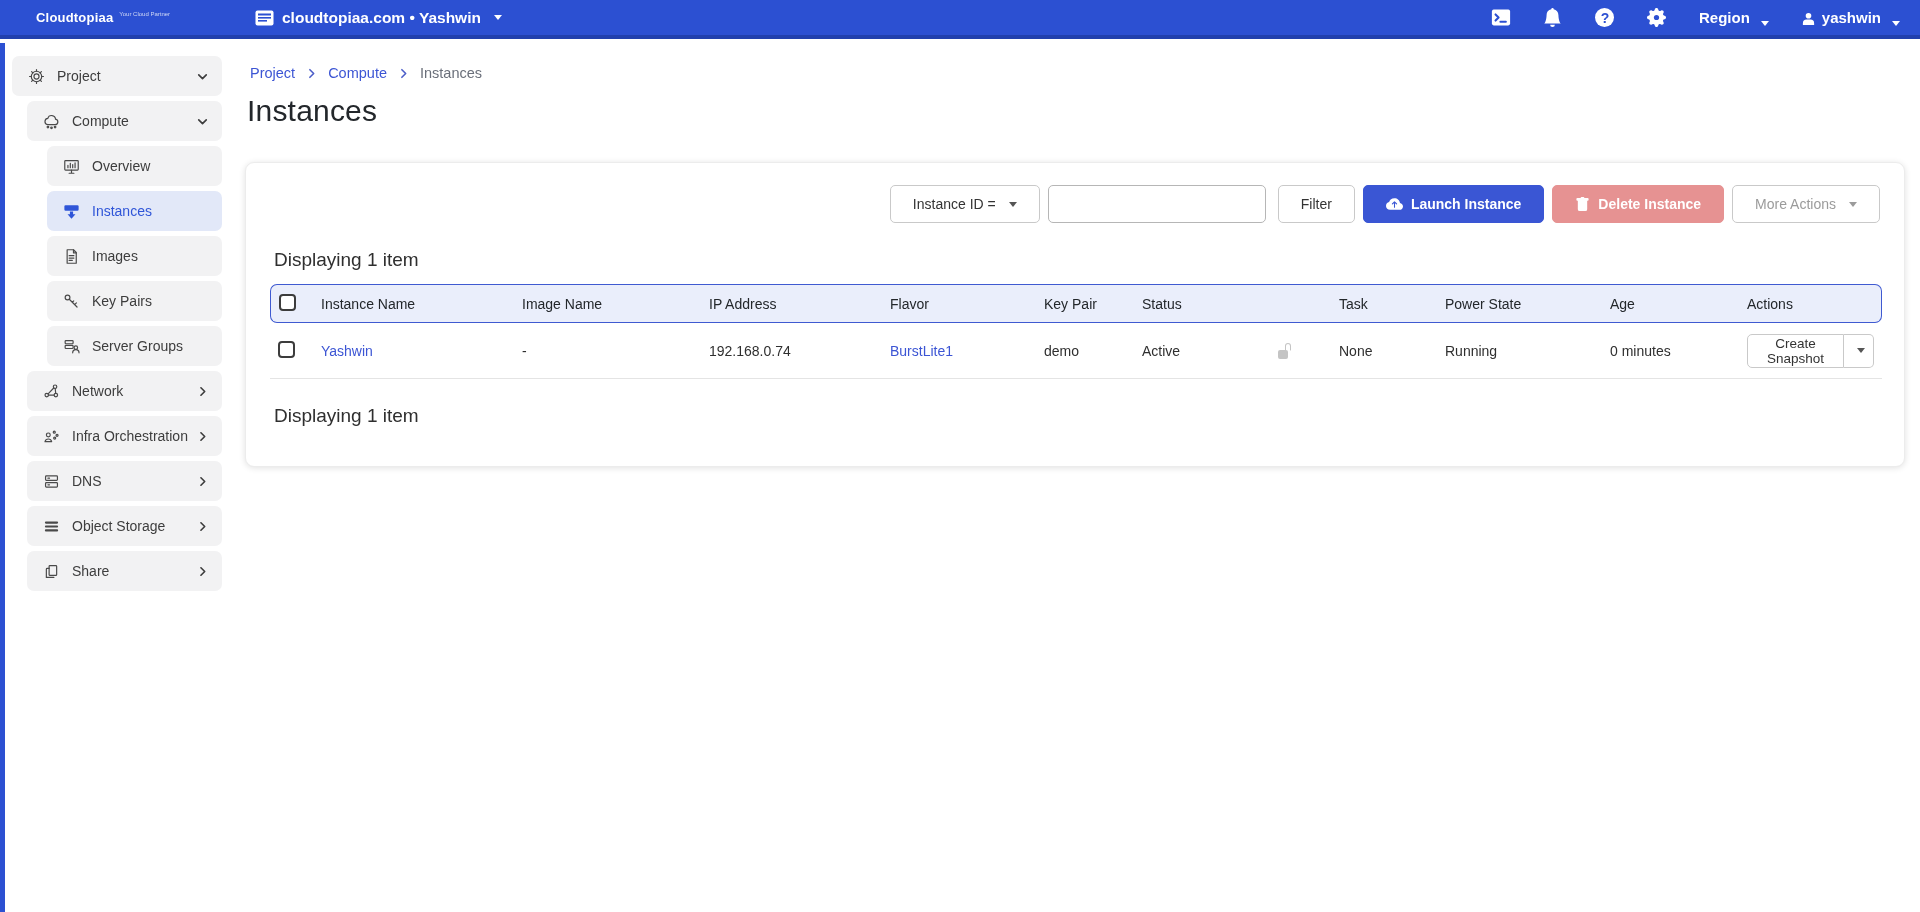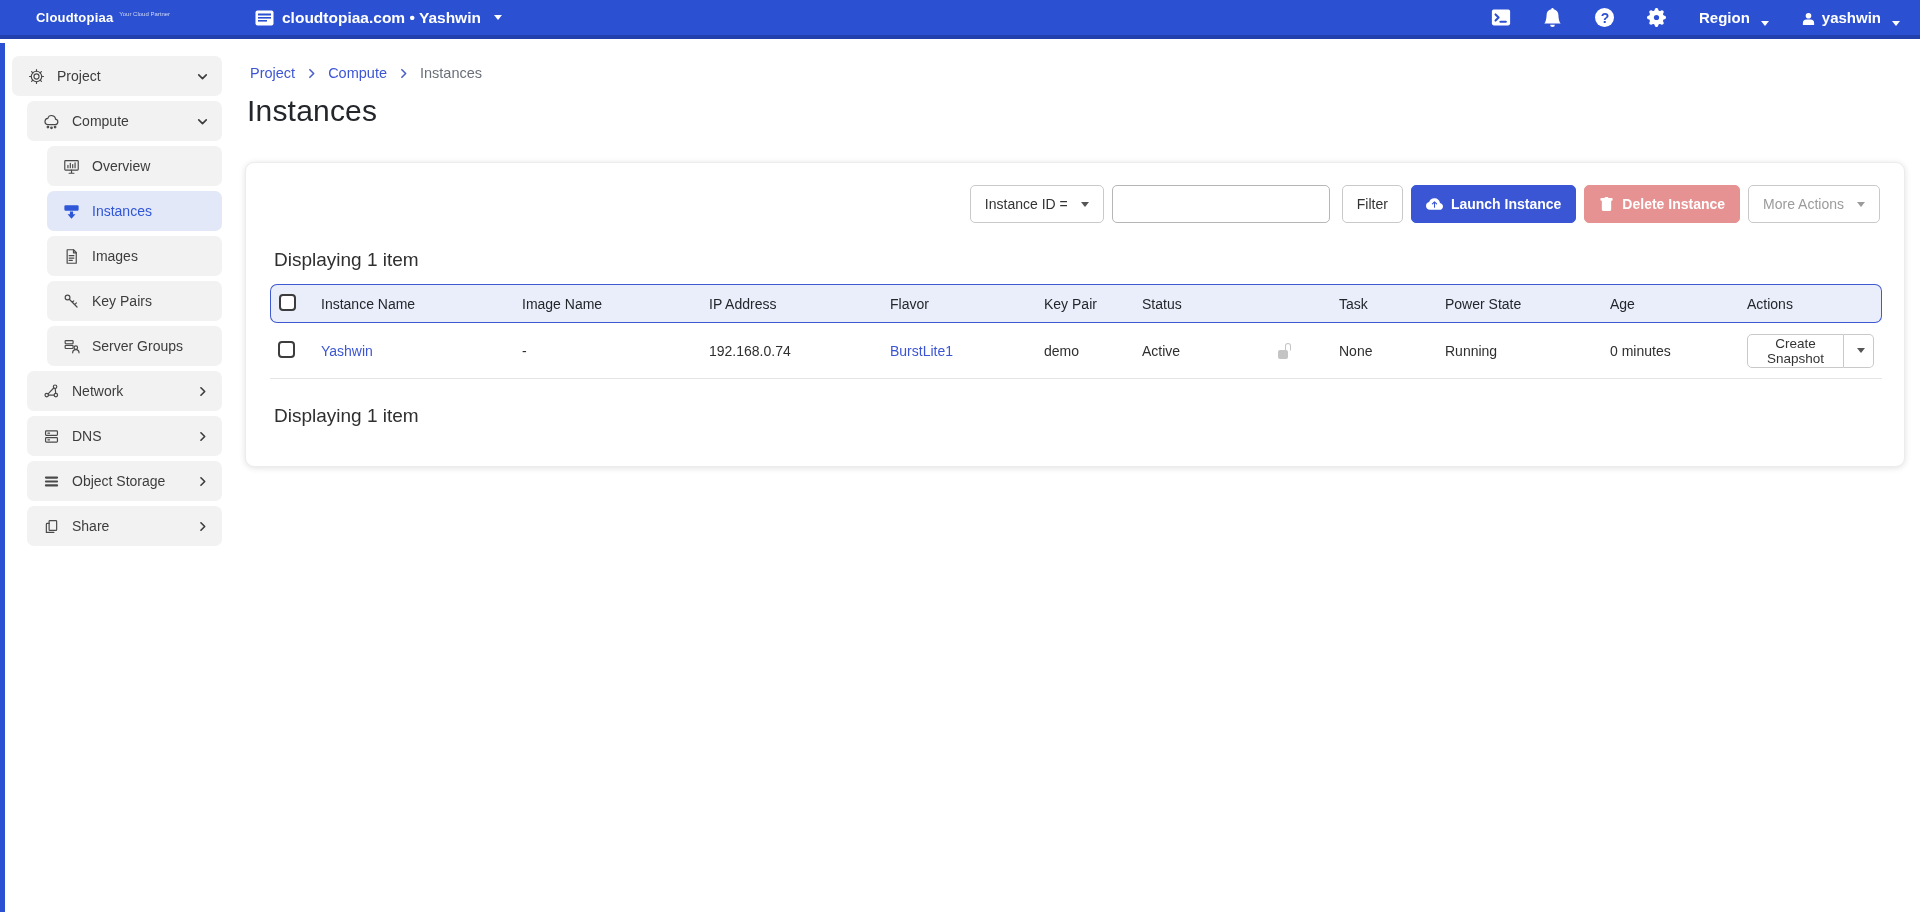--- a/index.html
+++ b/index.html
@@ -45,21 +45,21 @@
   .breadcrumb .current { color:#6a6f7a; }
   .crumb-sep { color:#4d5fc9; display:flex; }
   .page-title { font-size:30px; font-weight:500; color:#23272b; margin:13px 0 0 2px; letter-spacing:.2px; }
 
   .card { margin-top:34px; background:#fff; border:1px solid #ececec; border-radius:9px;
     box-shadow:0 1px 6px rgba(0,0,0,.12); padding:22px 24px 26px 24px; min-height:305px; }
 
   
   .toolbar { display:flex; justify-content:flex-end; align-items:center; gap:8px; }
   .btn { height:38px; border-radius:5px; border:1px solid #c9c9c9; background:#fff; color:#333;
-    font-size:14px; font-family:inherit; display:flex; align-items:center; padding:0 14px; cursor:pointer; gap:8px; }
+    font-size:14px; font-family:inherit; display:flex; align-items:center; padding:0 22px; cursor:pointer; gap:8px; }
   .btn .caret { border-top-color:#555; }
   .filter-input { height:38px; width:218px; border:1px solid #b6b6b6; border-radius:5px; padding:0 10px;
     font-size:14px; font-family:inherit; margin-right:4px; }
   .btn-primary { background:#3a56d4; border-color:#3a56d4; color:#fff; font-weight:600; }
   .btn-danger { background:#e69292; border-color:#e69292; color:#fff; font-weight:600; }
   .btn-muted { color:#9b9b9b; }
   .btn-muted .caret { border-top-color:#9b9b9b; }
 
   .count-text { font-size:19px; color:#2f2f2f; margin:26px 0 0 4px; }
 
@@ -239,20 +239,37 @@
         </svg>
     </span>
     <span class="nav-label">Network</span>
     <span class="nav-chevron">
       <svg width="15" height="15" viewBox="0 0 24 24" fill="none" stroke="currentColor" stroke-width="2.6" stroke-linecap="round" stroke-linejoin="round">
           <path d="M9.5 6l6 6-6 6"></path>
         </svg>
     </span>
   </div>
 
+  <div class="nav-item lvl1">
+    <span class="nav-icon">
+      <svg width="19" height="19" viewBox="0 0 24 24" fill="none" stroke="currentColor" stroke-width="1.5" stroke-linecap="round" stroke-linejoin="round">
+          <circle cx="8" cy="10" r="2.4"></circle>
+          <path d="M3.8 18.5a4.3 4.3 0 0 1 8.4 0z"></path>
+          <circle cx="15.5" cy="6.5" r="1.3"></circle>
+          <circle cx="19" cy="10.5" r="1.3"></circle>
+          <circle cx="16" cy="14" r="1.3"></circle>
+        </svg>
+    </span>
+    <span class="nav-label">Infra Orchestration</span>
+    <span class="nav-chevron">
+      <svg width="15" height="15" viewBox="0 0 24 24" fill="none" stroke="currentColor" stroke-width="2.6" stroke-linecap="round" stroke-linejoin="round">
+          <path d="M9.5 6l6 6-6 6"></path>
+        </svg>
+    </span>
+  </div>
 
   <div class="nav-item lvl1">
     <span class="nav-icon">
       <svg width="19" height="19" viewBox="0 0 24 24" fill="none" stroke="currentColor" stroke-width="1.5" stroke-linecap="round">
           <rect x="4.5" y="5" width="15" height="5.5" rx="1"></rect>
           <rect x="4.5" y="13.5" width="15" height="5.5" rx="1"></rect>
           <path d="M7.5 7.75h2M7.5 16.25h2"></path>
         </svg>
     </span>
     <span class="nav-label">DNS</span>

